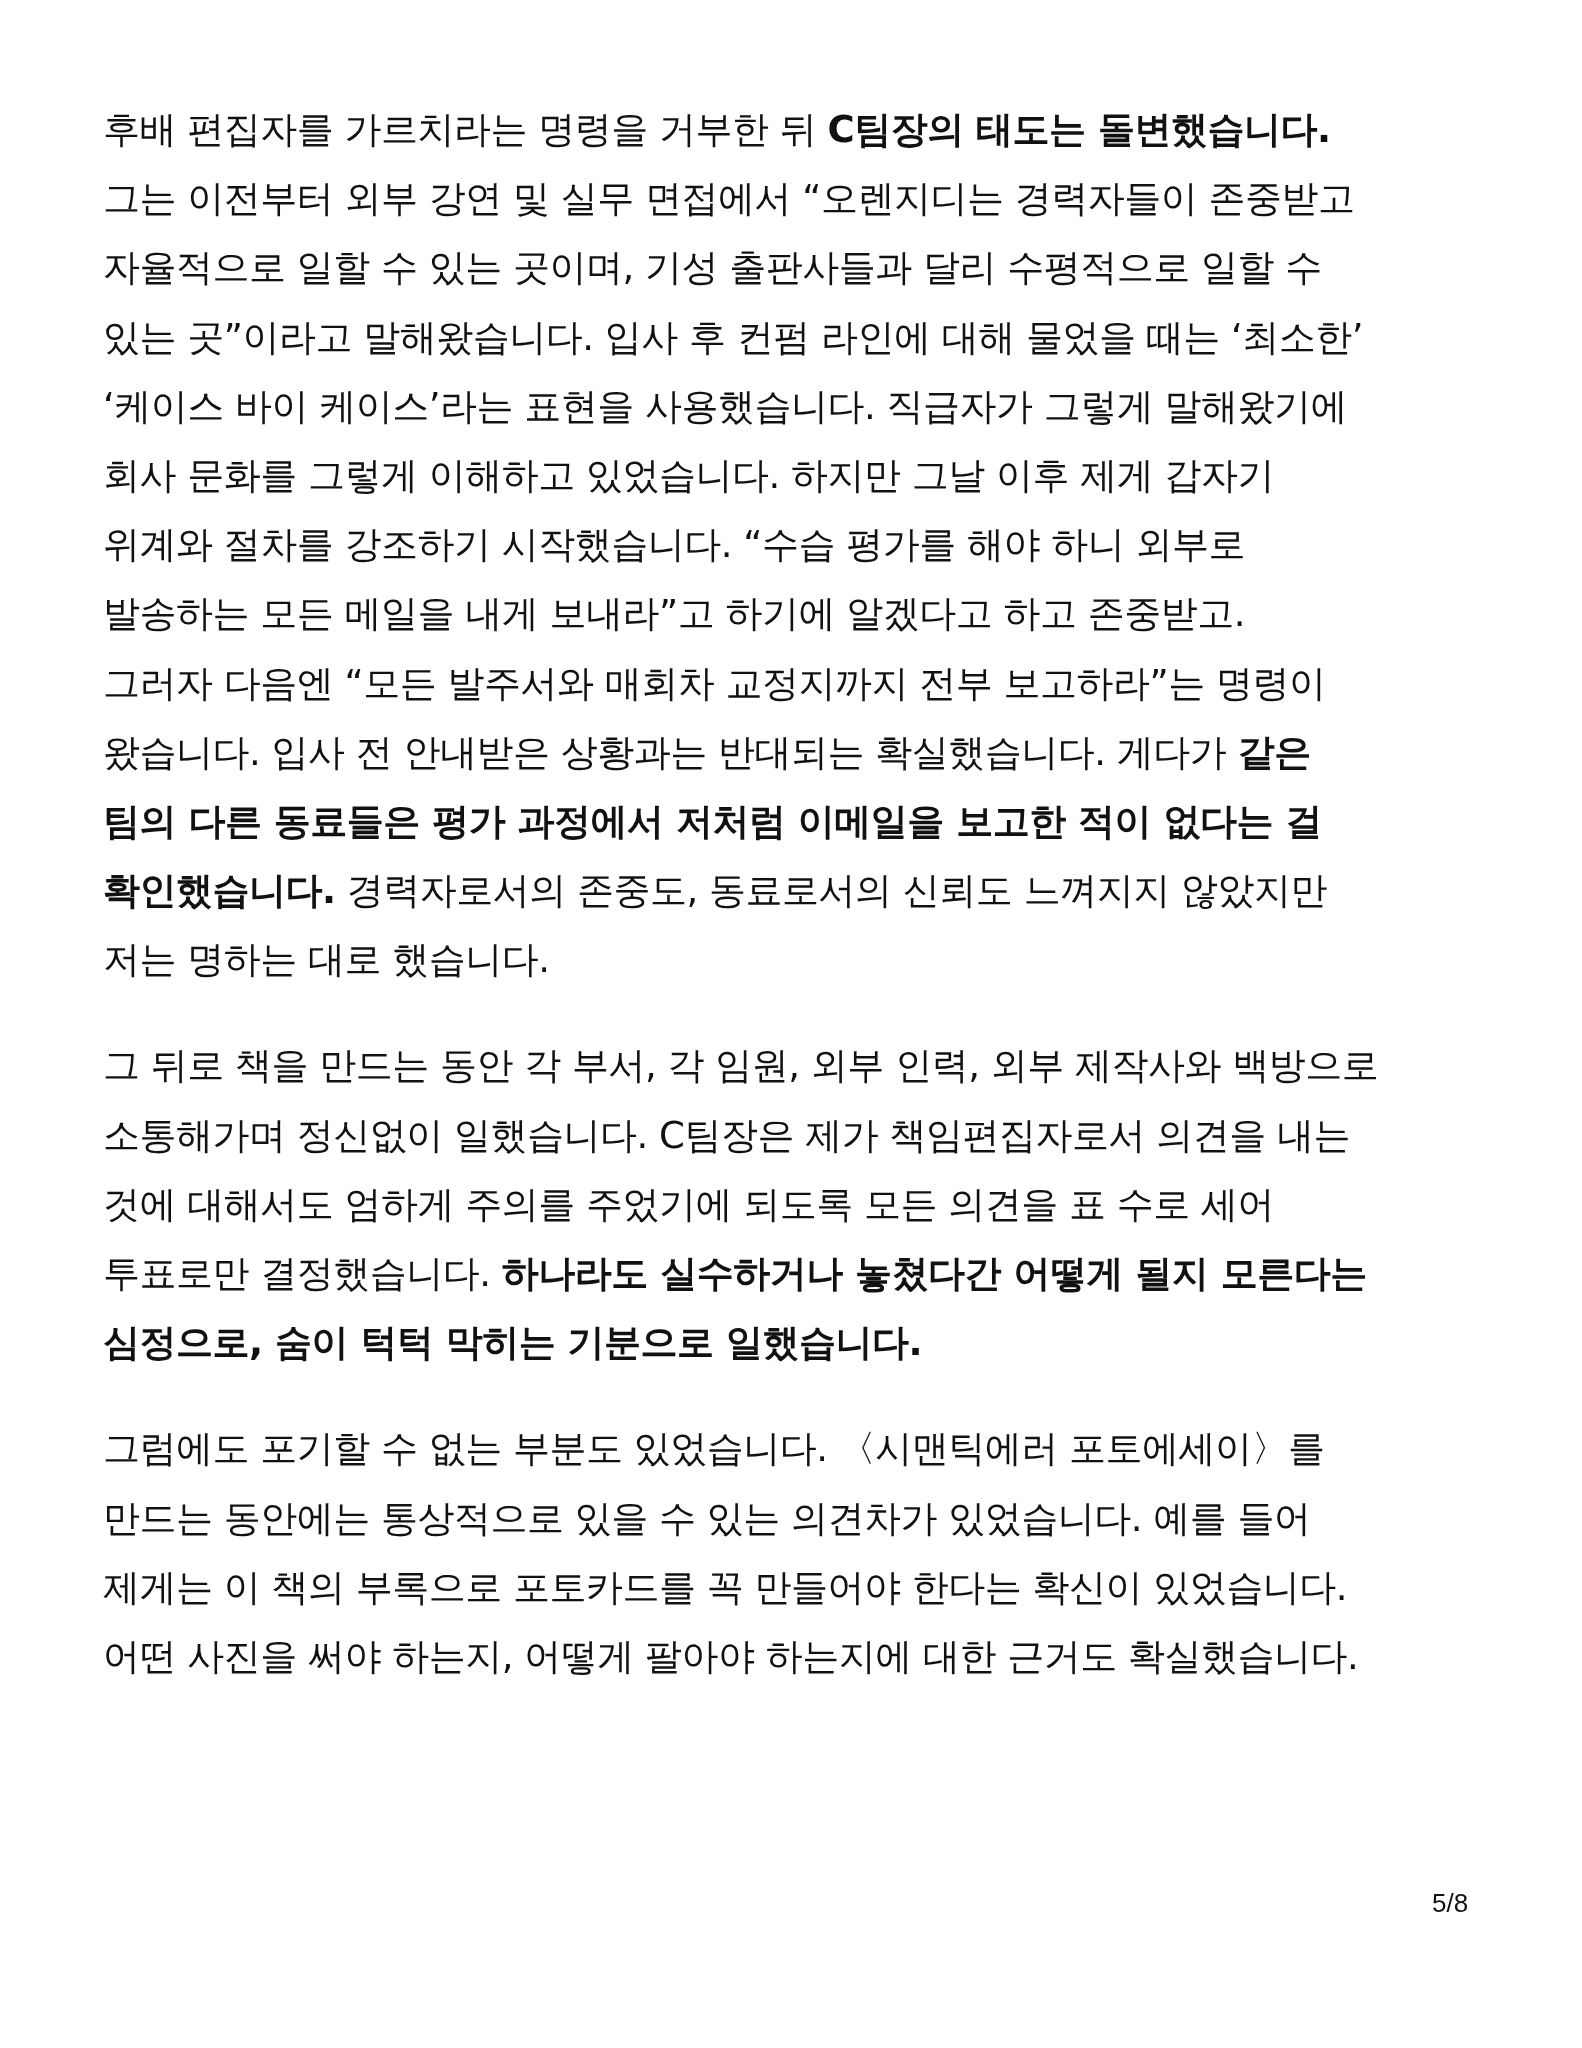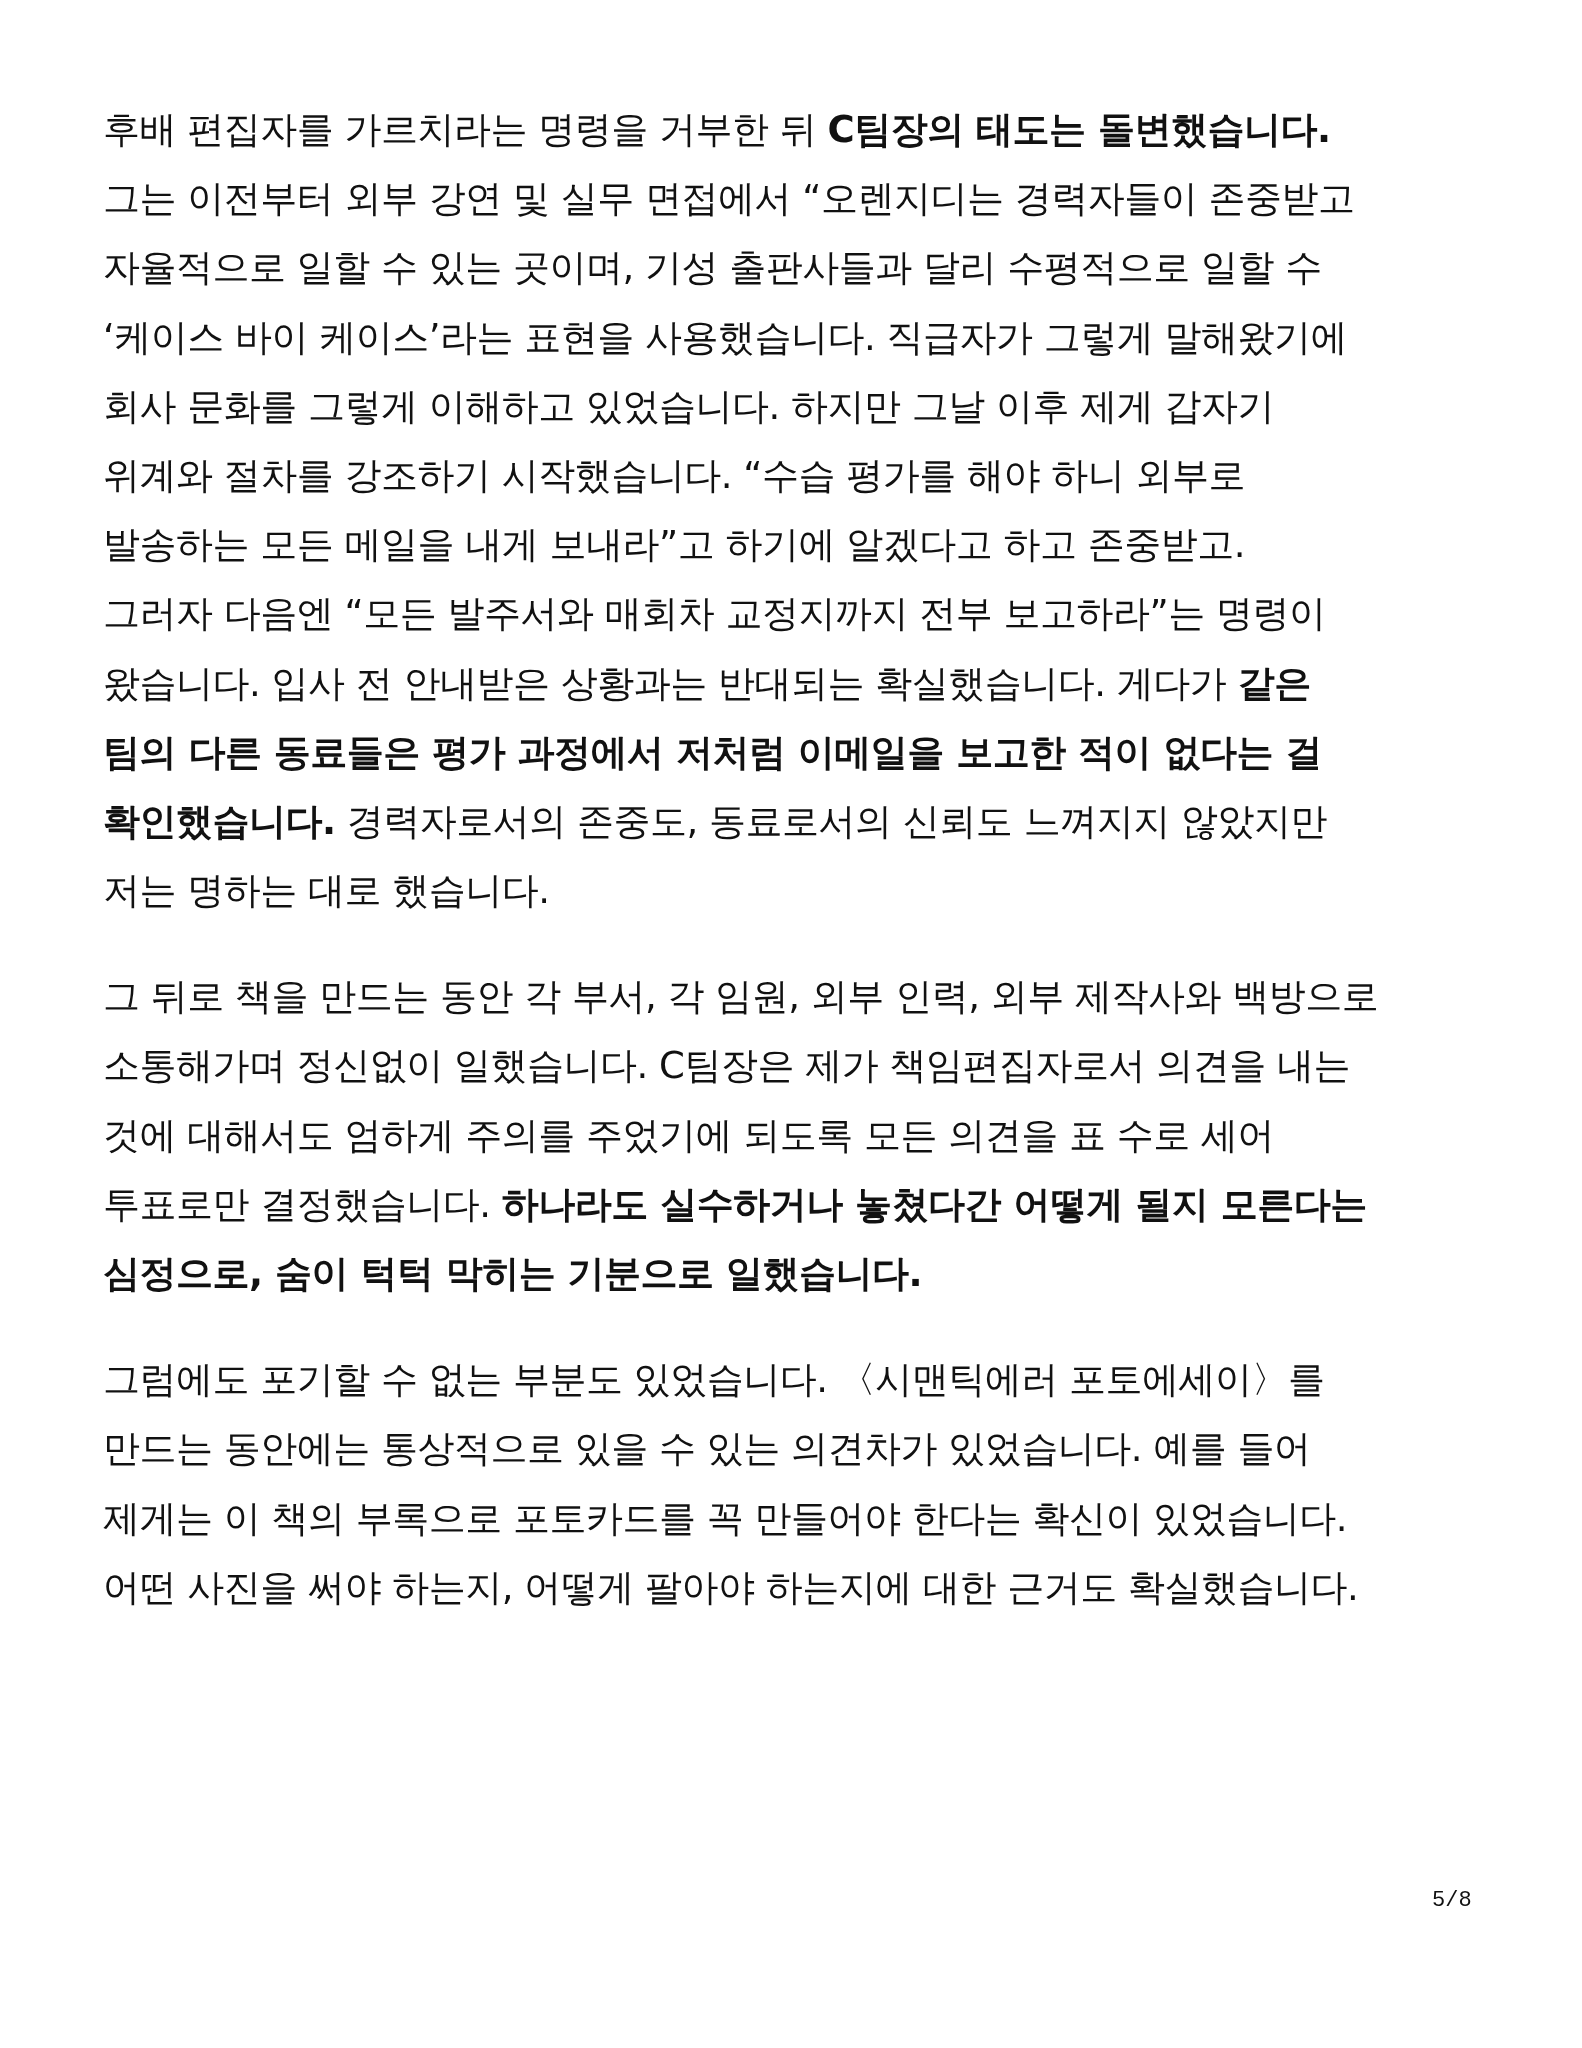--- a/index.html
+++ b/index.html
@@ -33,33 +33,34 @@
     font-weight: 400;
   }
   .seg-bold {
     font-weight: 700;
     text-align: center;
   }
   .page-number {
     position: absolute;
     left: 1432px;
     top: 1888px;
-    font-family: Liberation Mono, monospace;
-    font-size: 22px;
+    font-family: Liberation Sans, sans-serif;
+    font-size: 26px;
     color: #111111;
   }
 </style>
 </head>
 <body>
 
 <div class="page" id="doc">
     <div class="paragraph">
       <div class="line"><span class="seg-normal">후배 편집자를 가르치라는 명령을 거부한 뒤 </span><span class="seg-bold">C팀장의 태도는 돌변했습니다.</span></div>
       <div class="line"><span class="seg-normal">그는 이전부터 외부 강연 및 실무 면접에서 “오렌지디는 경력자들이 존중받고</span></div>
       <div class="line"><span class="seg-normal">자율적으로 일할 수 있는 곳이며, 기성 출판사들과 달리 수평적으로 일할 수</span></div>
+      <div class="line"><span class="seg-normal">있는 곳”이라고 말해왔습니다. 입사 후 컨펌 라인에 대해 물었을 때는 ‘최소한’</span></div>
       <div class="line"><span class="seg-normal">‘케이스 바이 케이스’라는 표현을 사용했습니다. 직급자가 그렇게 말해왔기에</span></div>
       <div class="line"><span class="seg-normal">회사 문화를 그렇게 이해하고 있었습니다. 하지만 그날 이후 제게 갑자기</span></div>
       <div class="line"><span class="seg-normal">위계와 절차를 강조하기 시작했습니다. “수습 평가를 해야 하니 외부로</span></div>
       <div class="line"><span class="seg-normal">발송하는 모든 메일을 내게 보내라”고 하기에 알겠다고 하고 존중받고.</span></div>
       <div class="line"><span class="seg-normal">그러자 다음엔 “모든 발주서와 매회차 교정지까지 전부 보고하라”는 명령이</span></div>
       <div class="line"><span class="seg-normal">왔습니다. 입사 전 안내받은 상황과는 반대되는 확실했습니다. 게다가 </span><span class="seg-bold">같은</span></div>
       <div class="line"><span class="seg-bold">팀의 다른 동료들은 평가 과정에서 저처럼 이메일을 보고한 적이 없다는 걸</span></div>
       <div class="line"><span class="seg-bold">확인했습니다.</span><span class="seg-normal"> 경력자로서의 존중도, 동료로서의 신뢰도 느껴지지 않았지만</span></div>
       <div class="line"><span class="seg-normal">저는 명하는 대로 했습니다.</span></div>
     </div>

